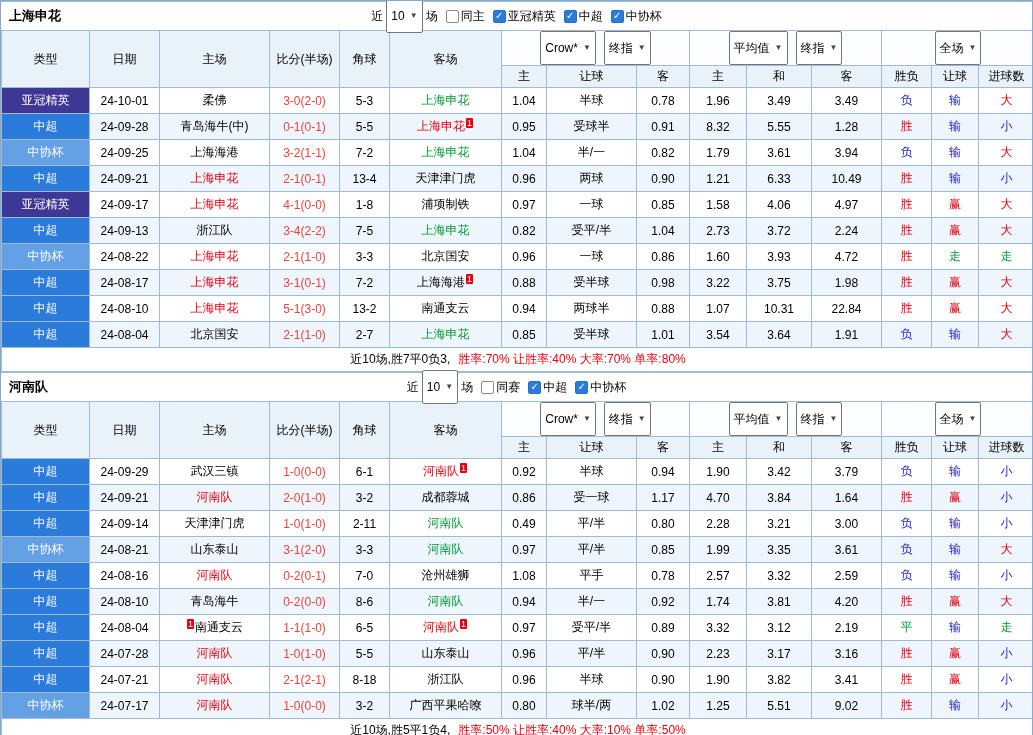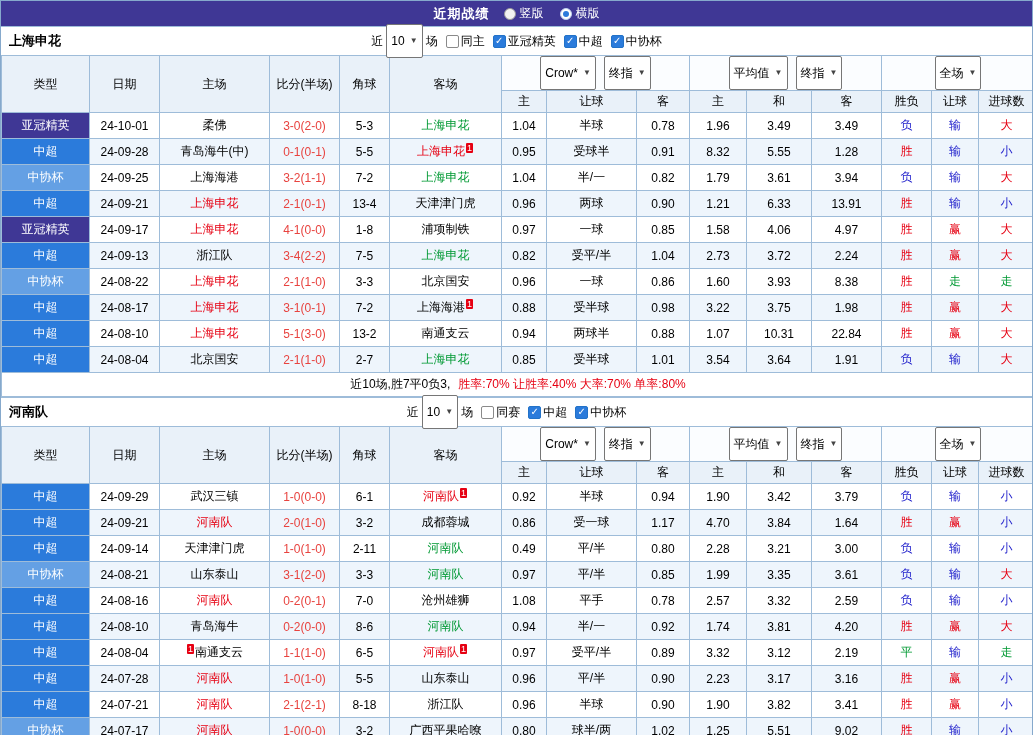--- a/index.html
+++ b/index.html
@@ -36,33 +36,20 @@
   .grid tbody td.score{color:#e8433f;cursor:pointer}
   .teamlink{cursor:pointer}
   .badge{display:inline-block;background:#e60012;color:#fff;font-size:9px;line-height:10px;padding:0 1px;border-radius:1px;position:relative;top:-4px;margin:0 1px}
   .grid tfoot td{height:23px;background:#fff;font-size:12px}
   .sum-rates{color:#e60012;margin-left:8px}
 </style>
 </head>
 <body>
 
 <div class="page">
-  <div class="topbar">
-    <span class="title">近期战绩</span>
-    <span class="radio-group" id="radio-group">
-        <span class="radio-item">
-          <span class="radio"></span>
-          <span>竖版</span>
-        </span>
-        <span class="radio-item">
-          <span class="radio on"></span>
-          <span>横版</span>
-        </span>
-      </span>
-  </div>
   <div id="sections">
       <div class="section">
         <div class="team-bar">
           <div class="team-name">上海申花</div>
           <div class="filters">
             <span>近</span>
             <span class="sel">
               <span>10</span>
               <span class="arr">▼</span>
             </span>
@@ -214,21 +201,21 @@
               <td>24-09-21</td>
               <td><span class="teamlink" style="color: rgb(230, 0, 18);">上海申花</span></td>
               <td class="score">2-1(0-1)</td>
               <td>13-4</td>
               <td><span class="teamlink" style="color: rgb(0, 0, 0);">天津津门虎</span></td>
               <td>0.96</td>
               <td>两球</td>
               <td>0.90</td>
               <td>1.21</td>
               <td>6.33</td>
-              <td>13.91</td>
+              <td>10.49</td>
               <td style="color: rgb(230, 0, 18);">胜</td>
               <td style="color: rgb(34, 34, 204);">输</td>
               <td style="color: rgb(34, 34, 204);">小</td>
             </tr>
             <tr>
               <td class="type acl">亚冠精英</td>
               <td>24-09-17</td>
               <td><span class="teamlink" style="color: rgb(230, 0, 18);">上海申花</span></td>
               <td class="score">4-1(0-0)</td>
               <td>1-8</td>
@@ -265,21 +252,21 @@
               <td>24-08-22</td>
               <td><span class="teamlink" style="color: rgb(230, 0, 18);">上海申花</span></td>
               <td class="score">2-1(1-0)</td>
               <td>3-3</td>
               <td><span class="teamlink" style="color: rgb(0, 0, 0);">北京国安</span></td>
               <td>0.96</td>
               <td>一球</td>
               <td>0.86</td>
               <td>1.60</td>
               <td>3.93</td>
-              <td>8.38</td>
+              <td>4.72</td>
               <td style="color: rgb(230, 0, 18);">胜</td>
               <td style="color: rgb(0, 153, 51);">走</td>
               <td style="color: rgb(0, 153, 51);">走</td>
             </tr>
             <tr>
               <td class="type csl">中超</td>
               <td>24-08-17</td>
               <td><span class="teamlink" style="color: rgb(230, 0, 18);">上海申花</span></td>
               <td class="score">3-1(0-1)</td>
               <td>7-2</td>

